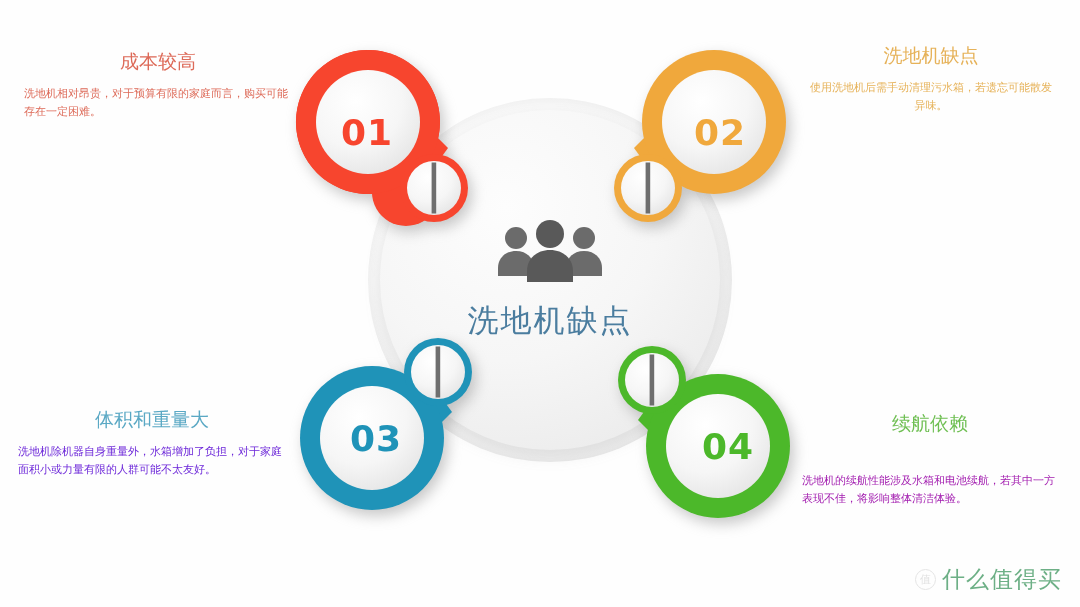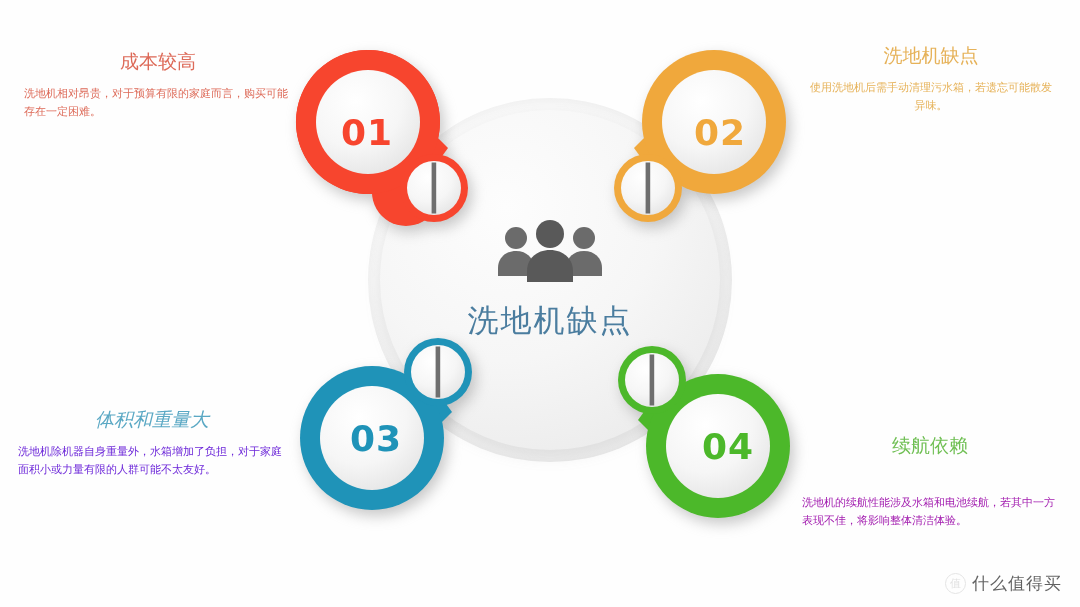--- a/index.html
+++ b/index.html
@@ -100,44 +100,44 @@
 
   #txt-01{left:24px;top:50px;width:268px;text-align:center;}
   #txt-01 .head{color:#dd6a58;}
   #txt-01 .body{color:#dd6a58;text-align:left;}
 
   #txt-02{left:806px;top:44px;width:250px;text-align:center;}
   #txt-02 .head{color:#e6b259;}
   #txt-02 .body{color:#e6b259;text-align:center;}
 
   #txt-03{left:18px;top:408px;width:268px;text-align:center;}
-  #txt-03 .head{color:#5aa8c4;font-style:italic;}
+  #txt-03 .head{color:#5aa8c4;}
   #txt-03 .body{color:#6d28d9;text-align:left;}
 
-  #txt-04{left:802px;top:434px;width:256px;text-align:center;}
+  #txt-04{left:802px;top:412px;width:256px;text-align:center;}
   #txt-04 .head{color:#6fbf53;}
   #txt-04 .body{color:#a21caf;text-align:left;margin-top:34px;}
 
   
   #watermark{
     position:absolute;
     right:18px;bottom:12px;
     display:flex;align-items:center;gap:6px;
     opacity:.62;
   }
   #watermark .wm-logo{
     width:19px;height:19px;border-radius:50%;
     border:1.4px solid #d4d4d4;
     color:#d0d0d0;
     font-size:11px;
     display:flex;align-items:center;justify-content:center;
     font-family:"Liberation Sans","DejaVu Sans",sans-serif;
   }
   #watermark .wm-text{
-    color:#000000;font-size:17px;letter-spacing:1px;
+    color:#15803d;font-size:23px;letter-spacing:1px;
     font-family:"Liberation Sans","DejaVu Sans",sans-serif;
   }
 </style>
 </head>
 <body>
 
 <div id="stage">
 
   <div class="center-disc"></div>
   <div class="center-inner-shadow"></div>

